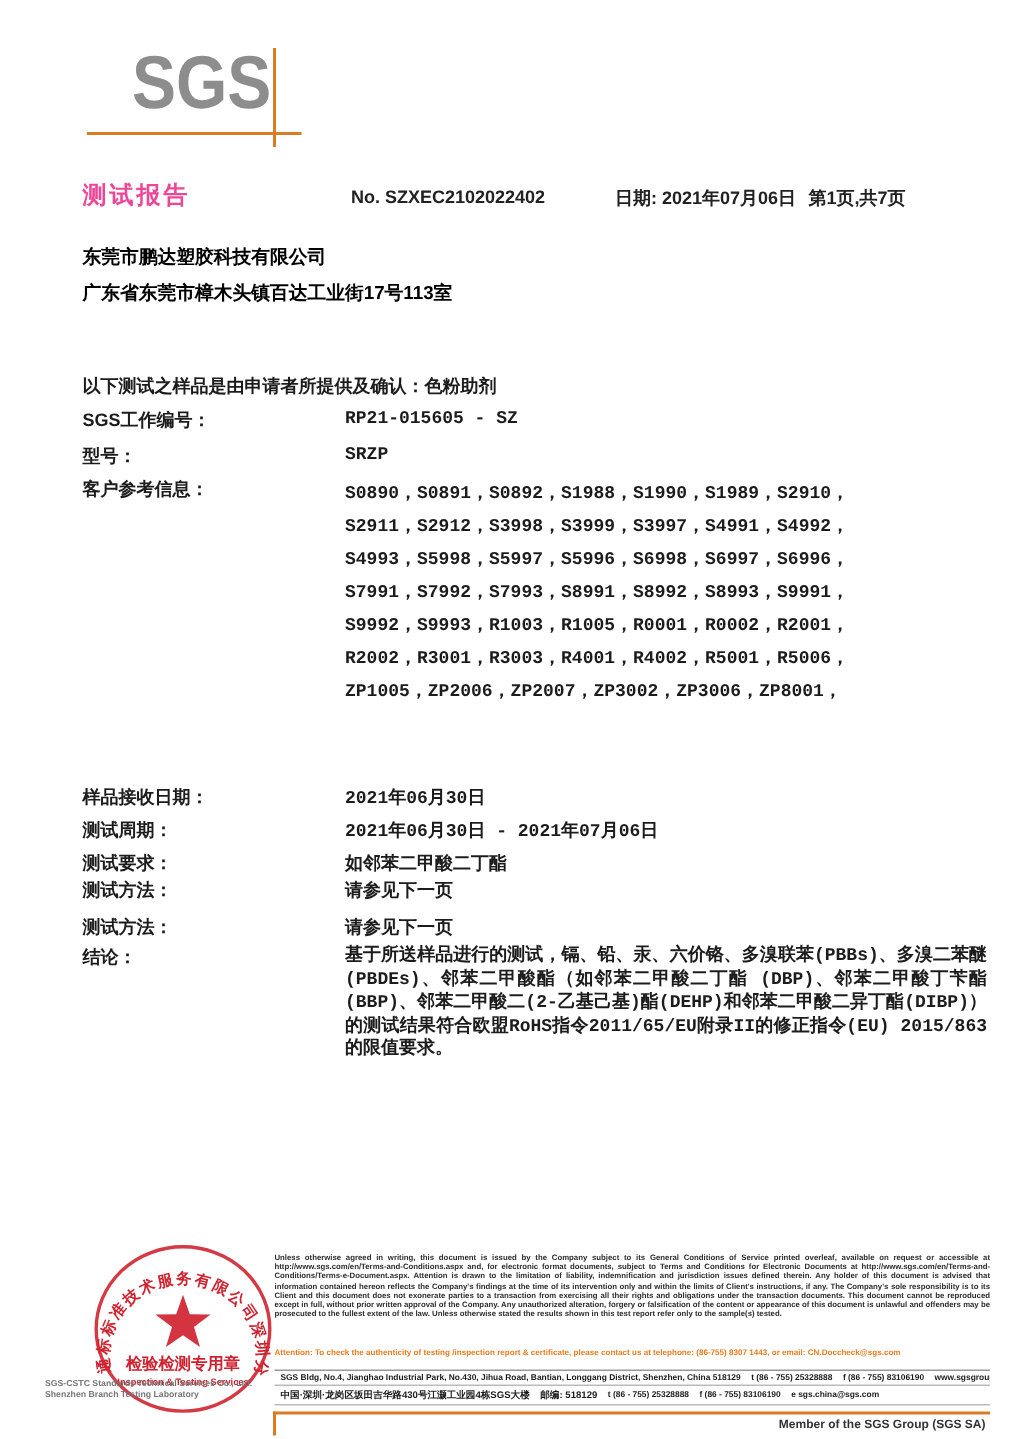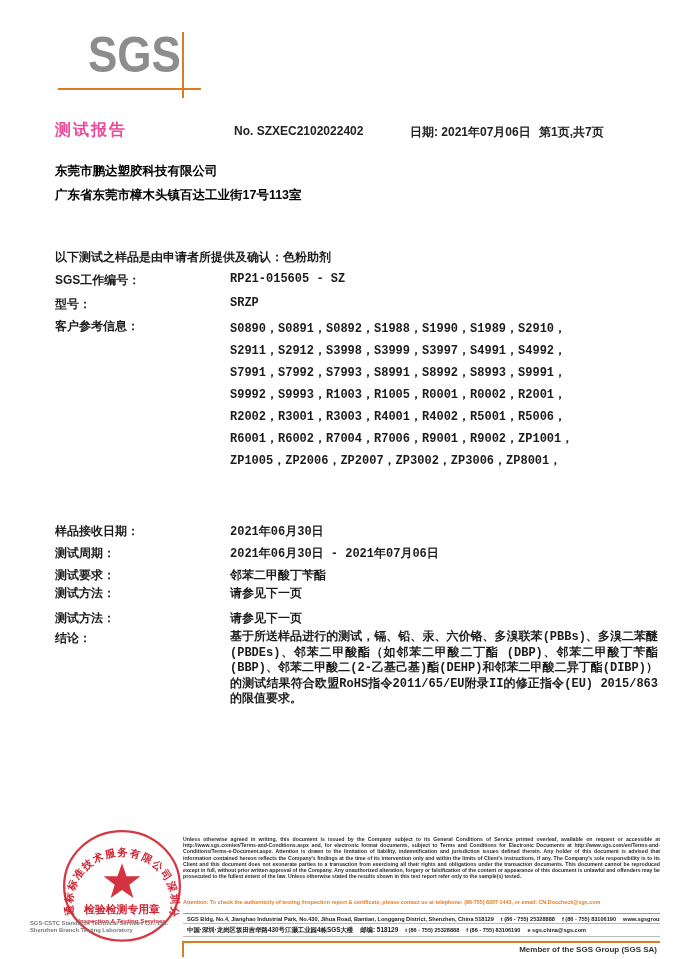--- a/index.html
+++ b/index.html
@@ -76,38 +76,38 @@
 </div>
 <div class="frow" style="top:296px;">
   <span class="lab">型号：</span>
   <span class="val">SRZP</span>
 </div>
 <div class="frow" style="top:318px;">
   <span class="lab">客户参考信息：</span>
   <span class="val refs">
     <div>S0890，S0891，S0892，S1988，S1990，S1989，S2910，</div>
     <div>S2911，S2912，S3998，S3999，S3997，S4991，S4992，</div>
+    <div>S4993，S5998，S5997，S5996，S6998，S6997，S6996，</div>
     <div>S7991，S7992，S7993，S8991，S8992，S8993，S9991，</div>
     <div>S9992，S9993，R1003，R1005，R0001，R0002，R2001，</div>
     <div>R2002，R3001，R3003，R4001，R4002，R5001，R5006，</div>
-    <div>R6001，R6002，R7004，R7006，R9001，R9002，ZP1001，</div>
     <div>ZP1005，ZP2006，ZP2007，ZP3002，ZP3006，ZP8001，</div>
   </span>
 </div>
 <div class="frow" style="top:523px;">
   <span class="lab">样品接收日期：</span>
   <span class="val">2021年06月30日</span>
 </div>
 <div class="frow" style="top:545px;">
   <span class="lab">测试周期：</span>
   <span class="val">2021年06月30日 - 2021年07月06日</span>
 </div>
 <div class="frow" style="top:567px;">
   <span class="lab">测试要求：</span>
-  <span class="val">邻苯二甲酸丁苄酯</span>
+  <span class="val">如邻苯二甲酸二丁酯</span>
 </div>
 <div class="frow" style="top:585px;">
   <span class="lab">测试方法：</span>
   <span class="val">请参见下一页</span>
 </div>
 <div class="frow" style="top:610px;">
   <span class="lab">测试方法：</span>
   <span class="val">请参见下一页</span>
 </div>
 <div class="frow conclusion" style="top:630px;">

